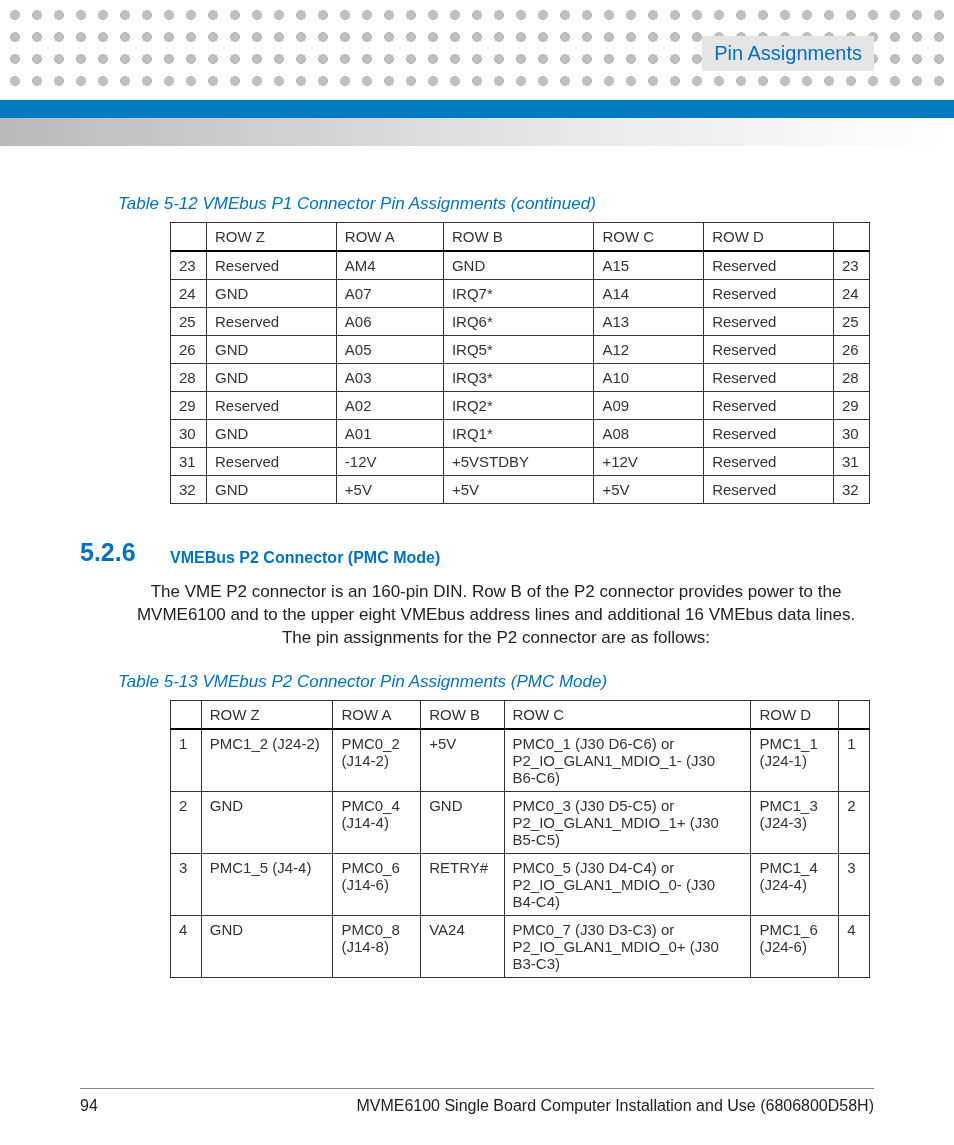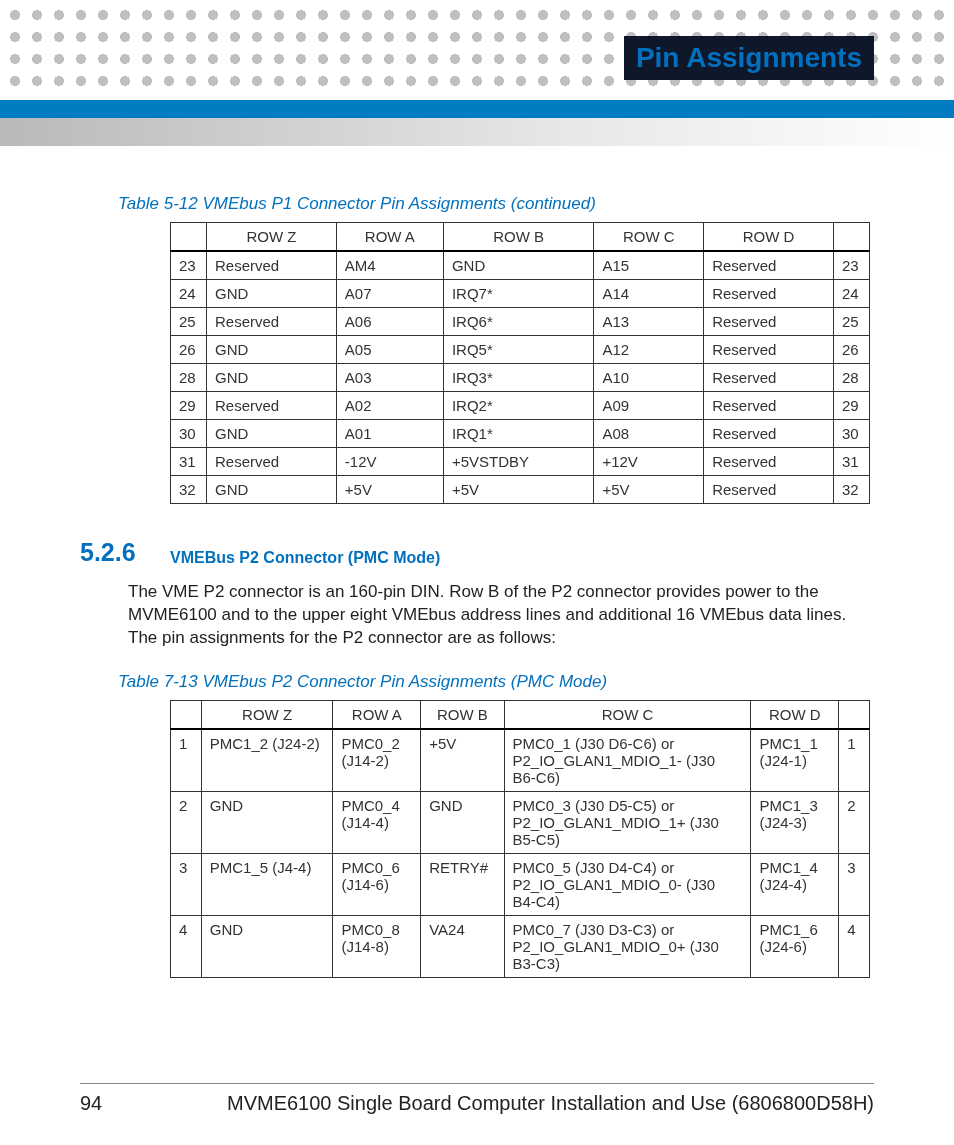--- a/index.html
+++ b/index.html
@@ -24,24 +24,24 @@
     right: 0;
     height: 88px;
     background-image: radial-gradient(circle, #bfbfbf 5px, transparent 5px);
     background-size: 22px 22px;
     background-position: 4px 4px;
   }
   .header-title {
     position: absolute;
     right: 80px;
     top: 36px;
-    font-size: 28px;
-    font-weight: 700;
+    font-size: 20px;
+    font-weight: 400;
     color: #0070bf;
-    background: #0f172a;
+    background: #e5e5e5;
     padding: 6px 12px;
   }
   .blue-bar {
     position: absolute;
     top: 100px;
     left: 0;
     right: 0;
     height: 18px;
     background: #017cc2;
   }
@@ -73,21 +73,20 @@
     padding: 5px 8px;
     text-align: left;
     vertical-align: top;
     font-weight: normal;
   }
   table.pin-table thead tr {
     border-bottom: 2.5px solid #000;
   }
   table.pin-table thead th {
     border-bottom: 2.5px solid #000;
-    text-align: center;
   }
   .section-row {
     display: flex;
     align-items: flex-end;
     margin-top: 34px;
     margin-bottom: 14px;
   }
   .section-num {
     color: #0070bf;
     font-size: 25px;
@@ -102,31 +101,32 @@
     font-size: 16px;
     font-weight: 700;
   }
   .body-text {
     margin-left: 48px;
     margin-right: 10px;
     font-size: 17px;
     line-height: 1.35;
     color: #222;
     margin-bottom: 22px;
+    text-align: center;
   }
   .footer {
     position: absolute;
     bottom: 30px;
     left: 80px;
     right: 80px;
     border-top: 1px solid #888;
     padding-top: 8px;
     display: flex;
     justify-content: space-between;
-    font-size: 20px;
+    font-size: 16px;
     color: #222;
   }
   .col-n { width: 36px; }
 </style>
 </head>
 <body>
 
 <div class="header-band">
   <div class="dots"></div>
   <div class="header-title">Pin Assignments</div>
@@ -244,21 +244,21 @@
       </tbody>
   </table>
 
   <div class="section-row">
     <div class="section-num">5.2.6</div>
     <div class="section-title">VMEBus P2 Connector (PMC Mode)</div>
   </div>
 
   <div class="body-text">The VME P2 connector is an 160-pin DIN. Row B of the P2 connector provides power to the MVME6100 and to the upper eight VMEbus address lines and additional 16 VMEbus data lines. The pin assignments for the P2 connector are as follows:</div>
 
-  <div class="table-caption">Table 7-13 VMEbus P2 Connector Pin Assignments (PMC Mode)</div>
+  <div class="table-caption">Table 5-13 VMEbus P2 Connector Pin Assignments (PMC Mode)</div>
 
   <table class="pin-table" style="width:700px;">
     <colgroup>
       <col style="width:28px">
         <col style="width:120px">
         <col style="width:80px">
         <col style="width:70px">
         <col style="width:225px">
         <col style="width:80px">
         <col style="width:28px">

